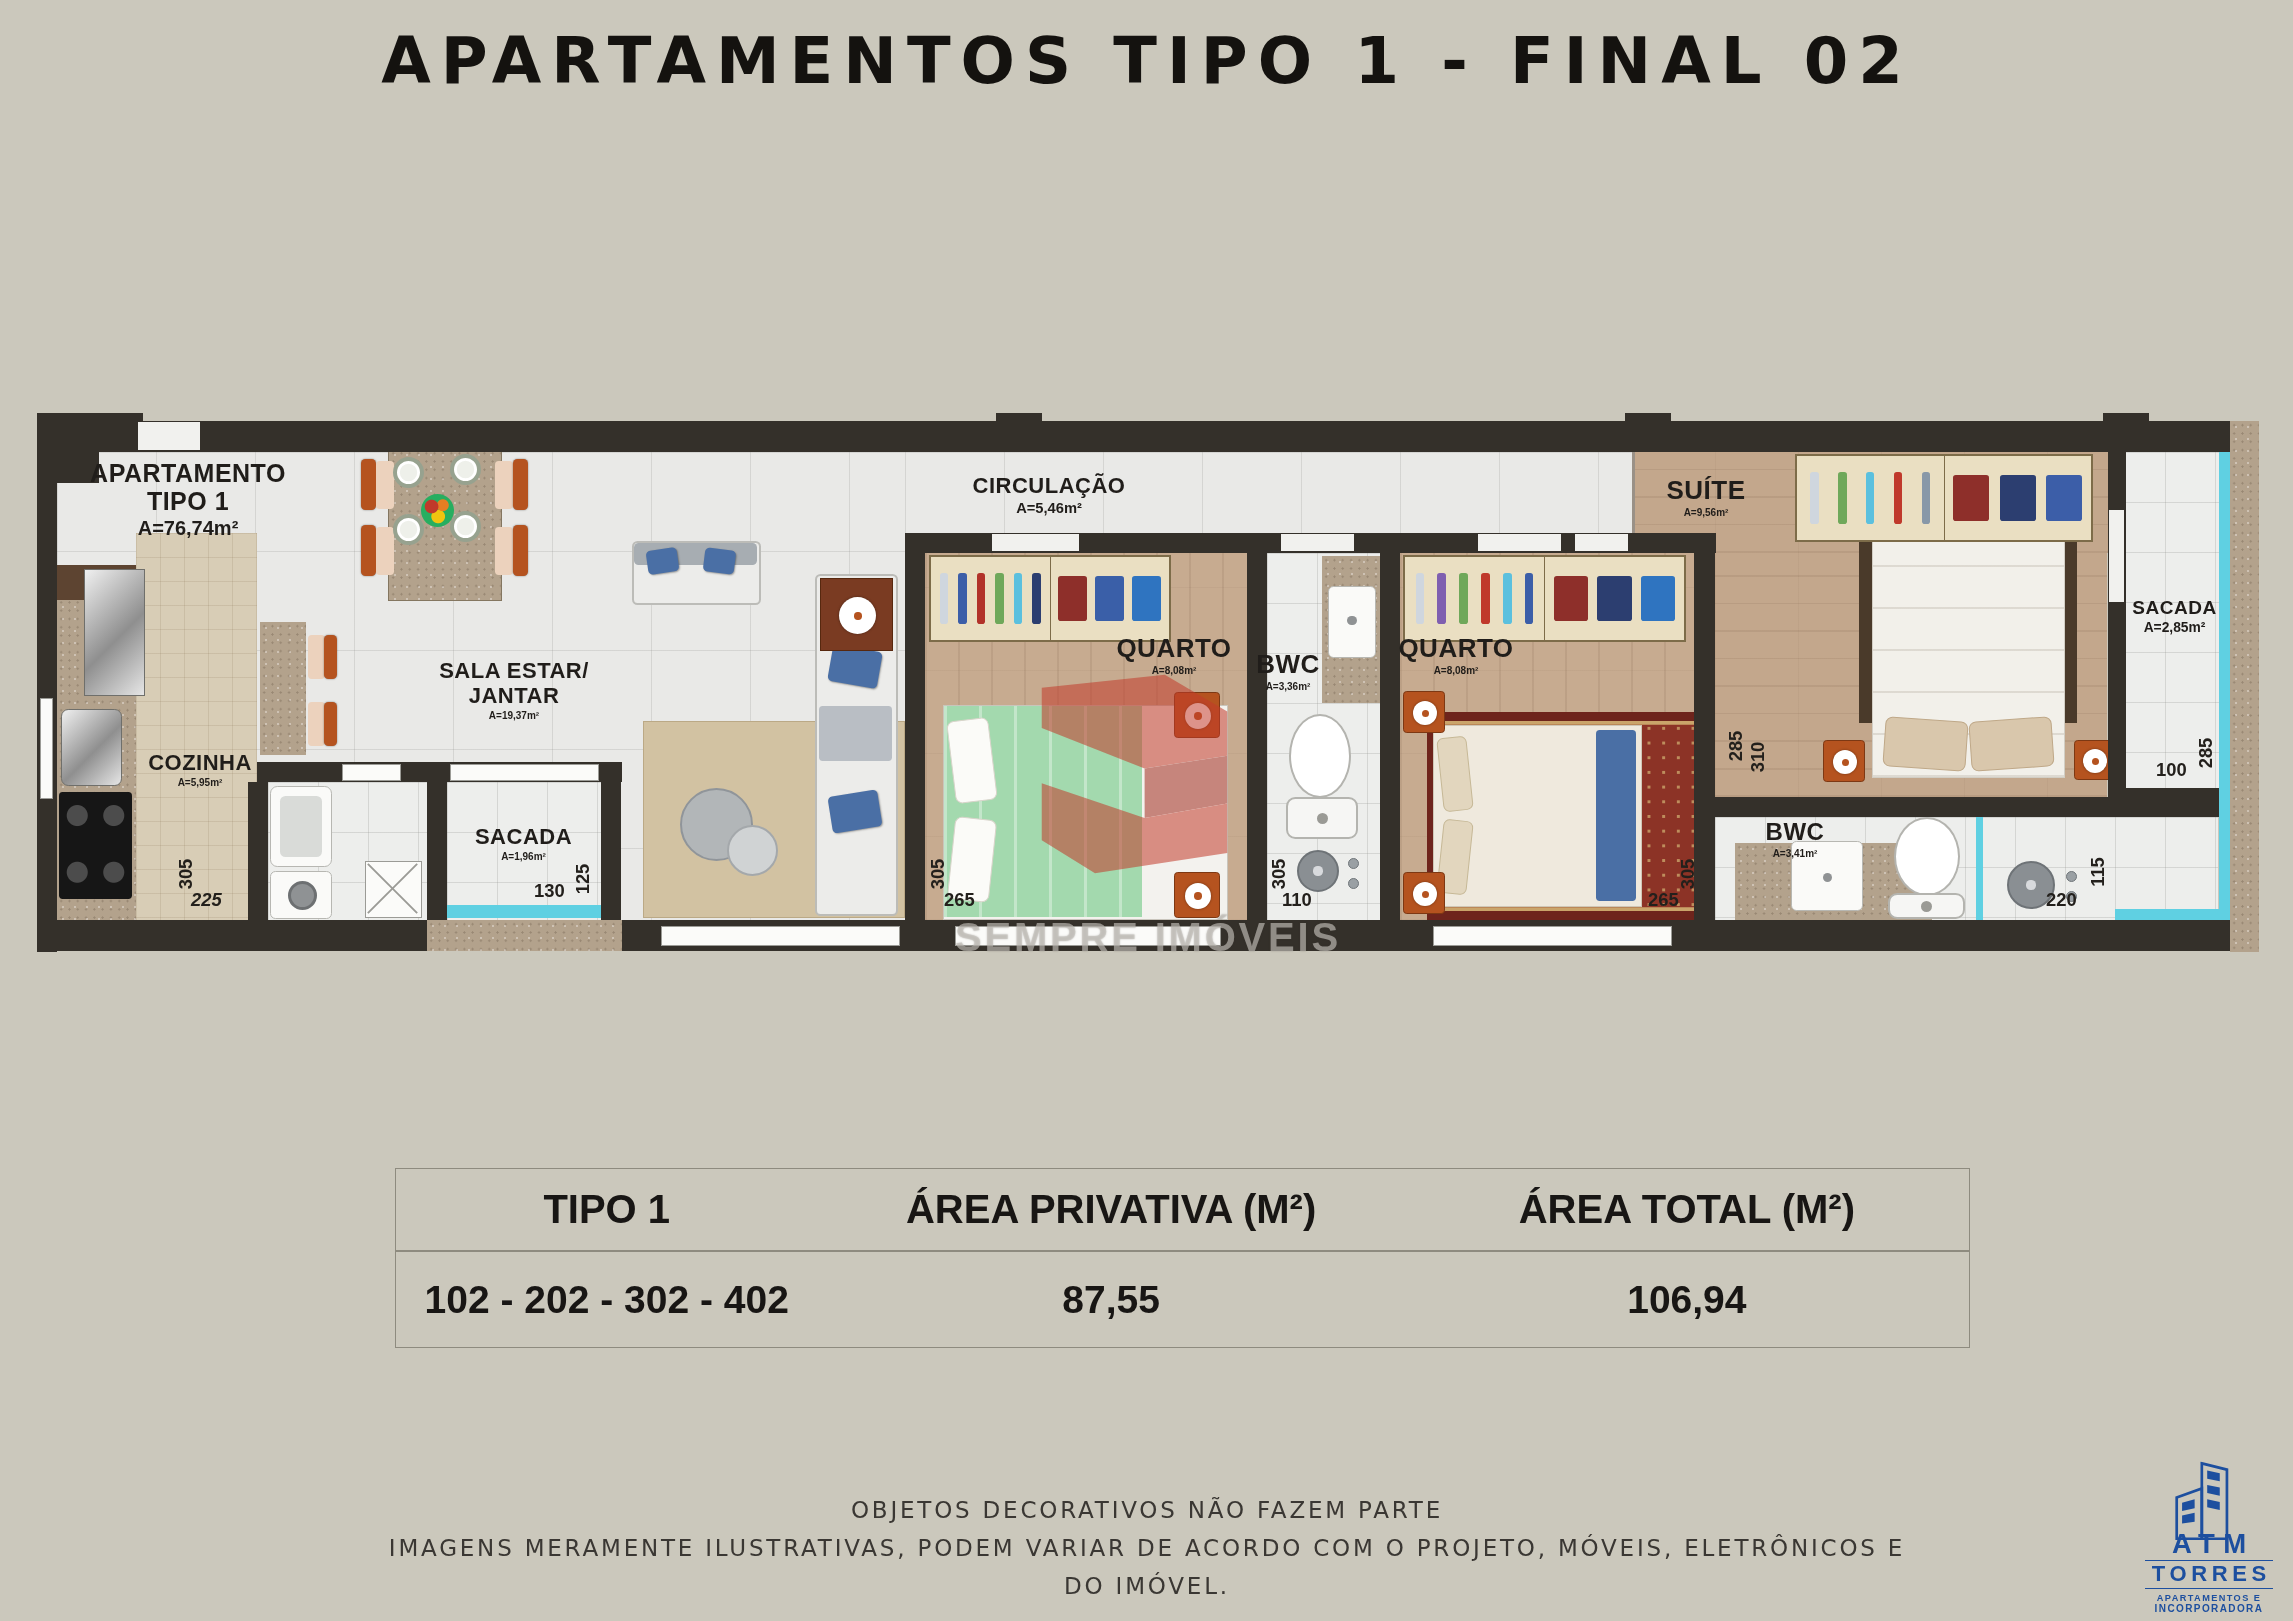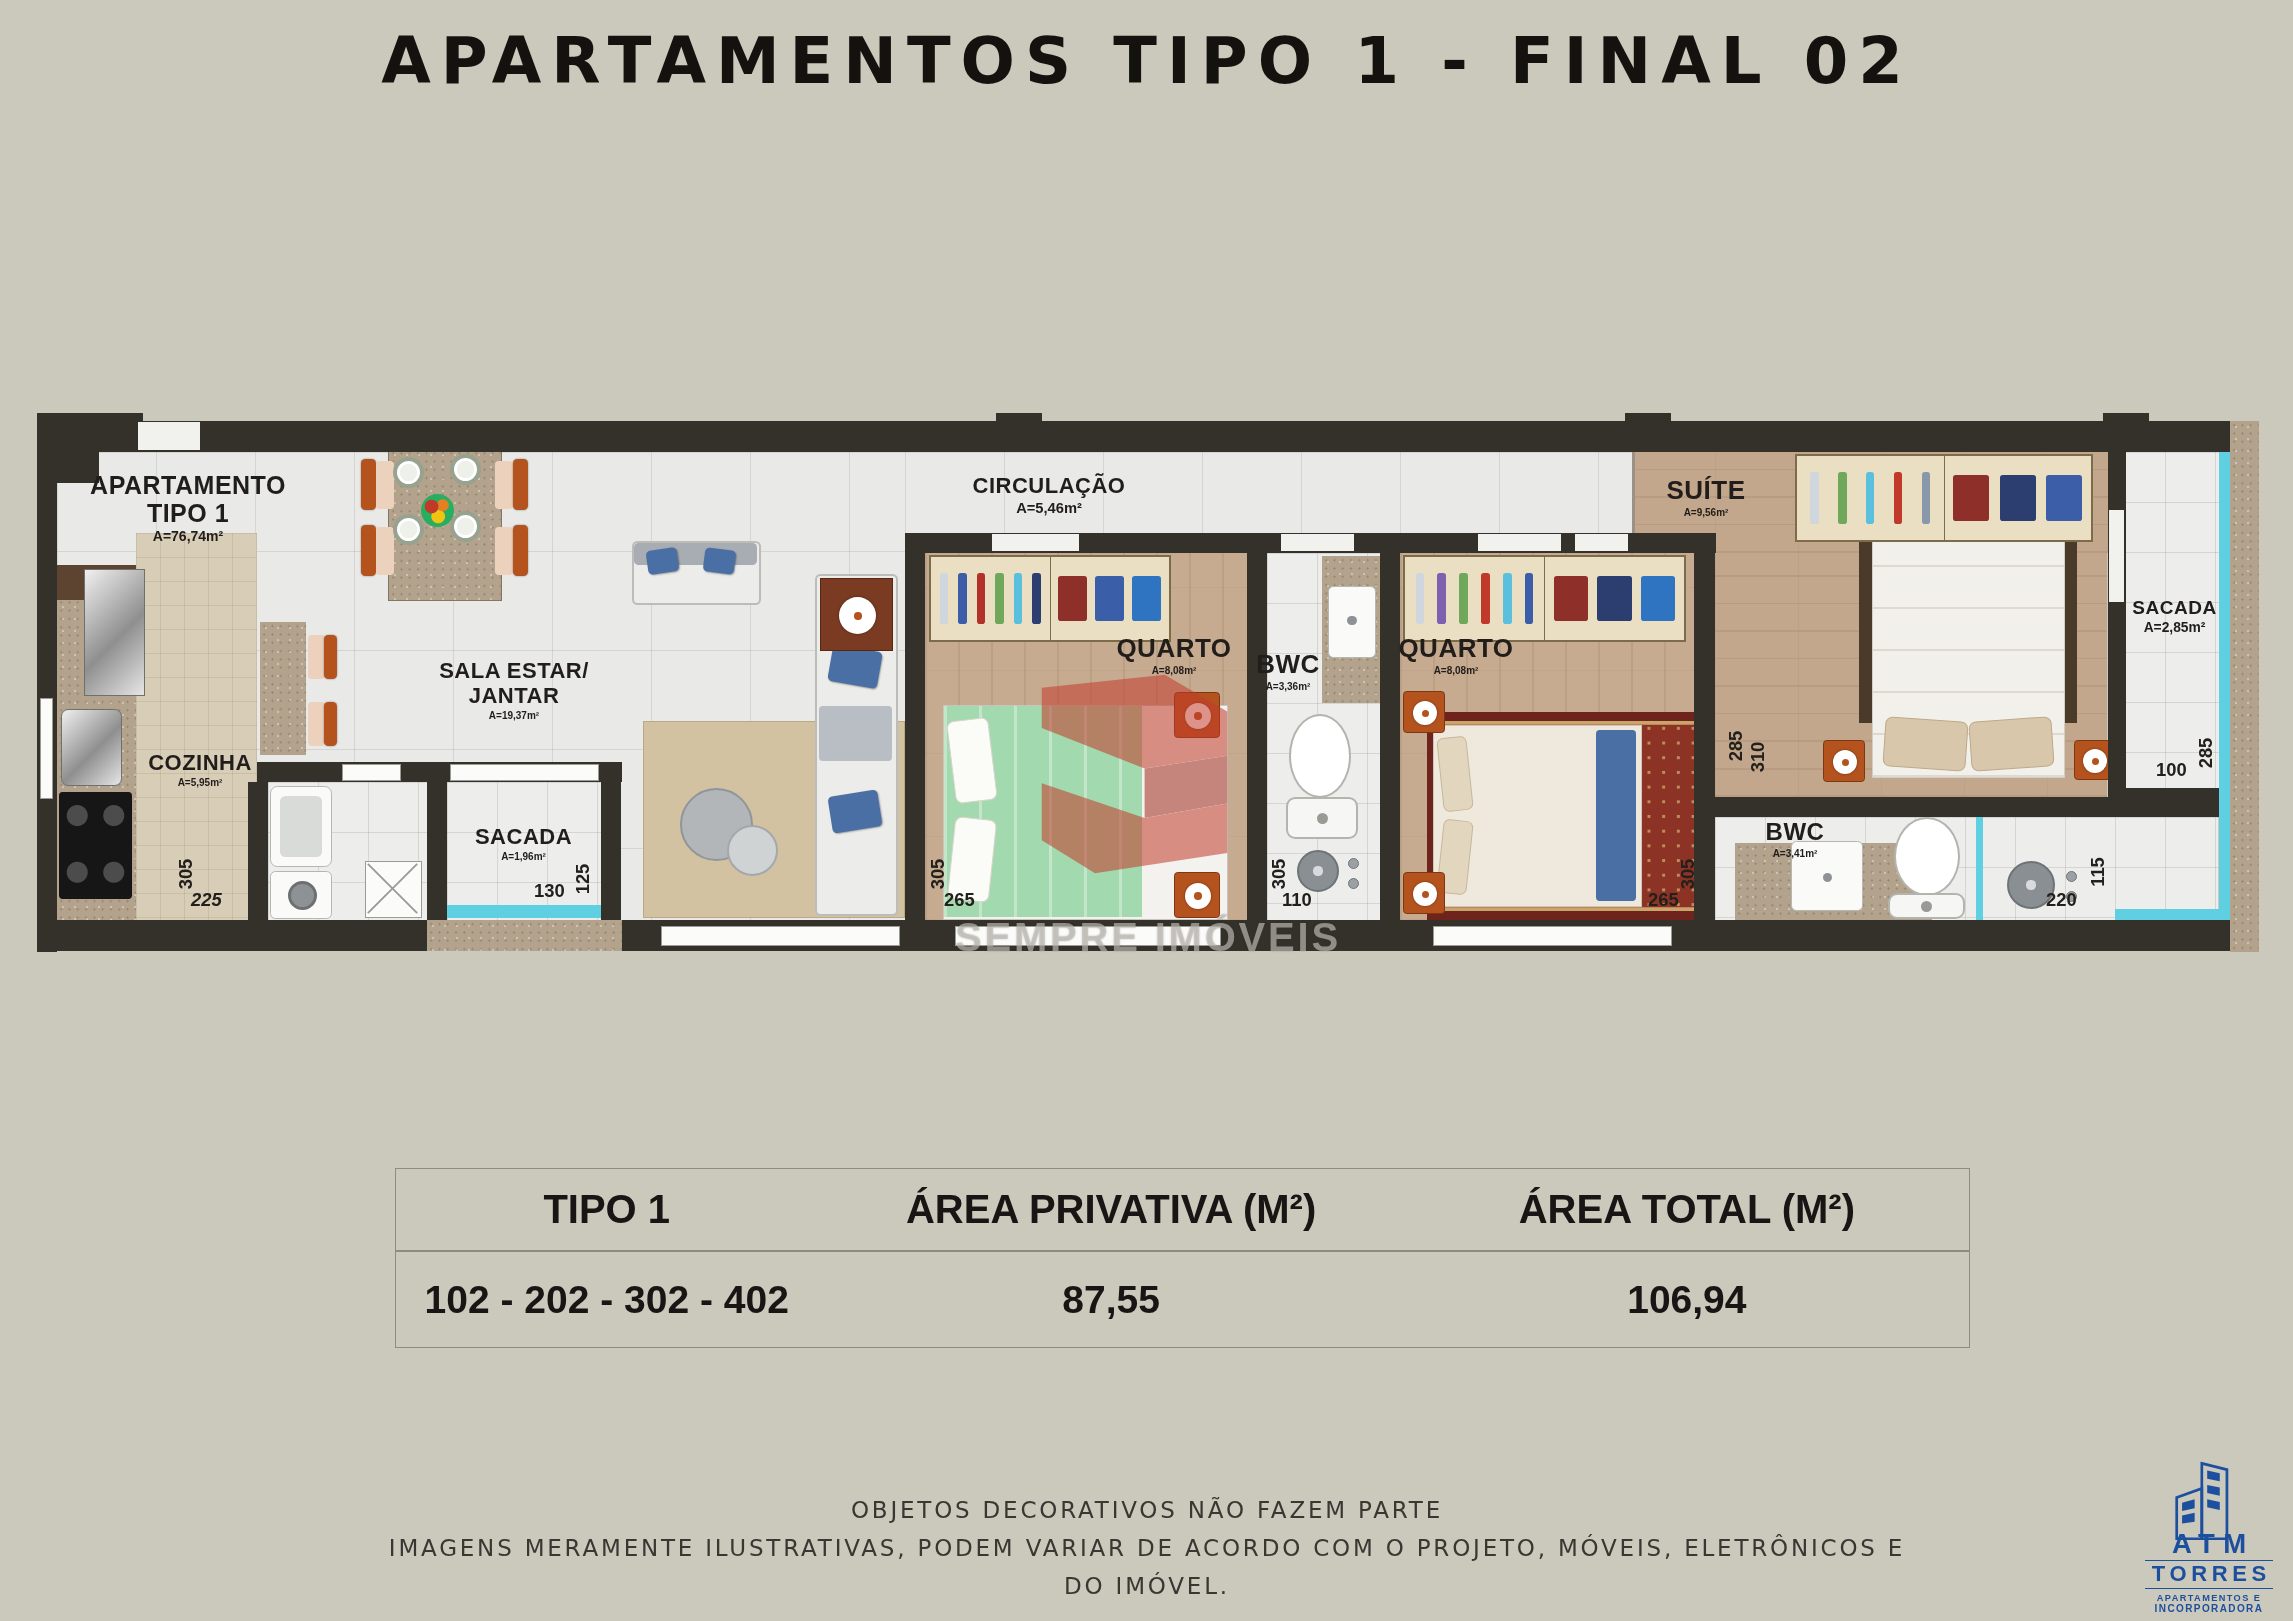--- a/index.html
+++ b/index.html
@@ -325,24 +325,24 @@
     <div class="abs white-fix" style="left:1791px;top:841px;width:72px;height:70px;border-radius:5.5px;z-index:11;">
       <div class="abs" style="left:31px;top:31px;width:9.2px;height:9.2px;border-radius:50%;background:#8f9294;"></div>
     </div>
     <div class="abs toilet-bowl" style="left:1894px;top:817px;width:66px;height:79px;z-index:10;"></div>
     <div class="abs toilet-base" style="left:1888px;top:893px;width:77px;height:26px;z-index:11;"></div>
     <div class="abs cyan" style="left:1976px;top:817px;width:7.3px;height:103px;z-index:12;"></div>
     <div class="abs shower-head" style="left:2007px;top:861px;width:48px;height:48px;z-index:10;"></div>
     <div class="tap" style="left:2066px;top:871px;"></div>
     <div class="tap" style="left:2066px;top:891px;"></div>
 
-    <div class="rlabel" style="left:78px;top:459px;width:220px;margin-top:12px;">
+    <div class="rlabel" style="left:78px;top:459px;width:220px;">
       <span class="nm" style="font-size:25px;">APARTAMENTO</span>
       <span class="nm" style="font-size:25px;">TIPO 1</span>
-      <span class="ar" style="font-size:14px;">A=76,74m²</span>
+      <span class="ar" style="font-size:20px;">A=76,74m²</span>
     </div>
     <div class="rlabel" style="left:138px;top:751px;width:124px;">
       <span class="nm">COZINHA</span>
       <span class="ar">A=5,95m²</span>
     </div>
     <div class="rlabel" style="left:404px;top:659px;width:220px;">
       <span class="nm">SALA ESTAR/</span>
       <span class="nm">JANTAR</span>
       <span class="ar">A=19,37m²</span>
     </div>

